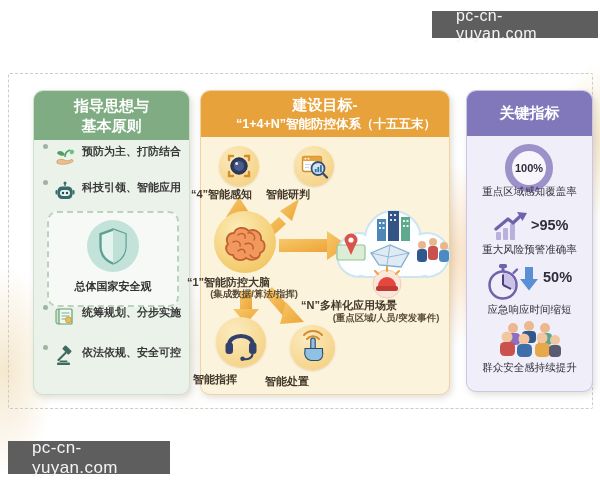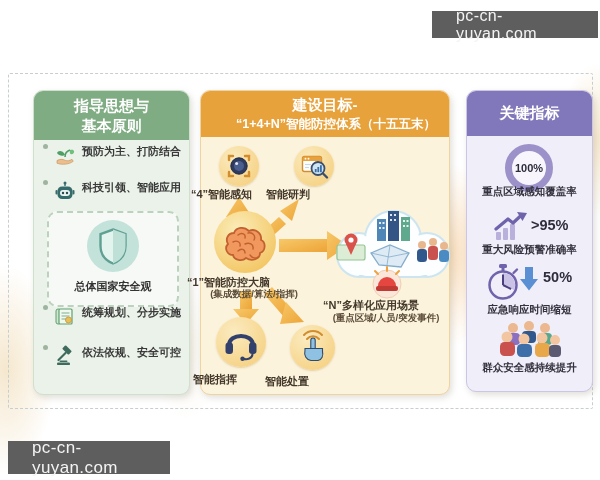--- a/index.html
+++ b/index.html
@@ -35,21 +35,21 @@
          background:radial-gradient(circle at 36% 30%,#FBEBC0,#F6D489 75%,#F1C66B);
          box-shadow:0 1px 2px rgba(180,140,60,.35);}
   .mlabel{position:absolute;font-weight:700;font-size:11px;color:#43382a;white-space:nowrap;}
   .msub{position:absolute;font-weight:700;font-size:9.5px;color:#5a4c38;text-align:center;white-space:nowrap;}
   
   .p-right{left:458px;top:90px;width:125px;height:300px;background:#F0EEF8;border:1px solid #ccc5e6;}
   .hdr-purple{background:#8177BB;font-size:15px;padding:13px 12px;}
   .donut{position:absolute;left:38px;top:53px;width:48px;height:48px;border-radius:50%;
          border:7px solid #9C92C9;background:#F8F6FC;box-sizing:border-box;
          display:flex;align-items:center;justify-content:center;font-weight:700;font-size:11px;color:#2e2d3c;}
-  .r-label{position:absolute;left:0;width:125px;text-align:center;font-weight:700;font-size:10.5px;
+  .r-label{position:absolute;left:0;width:125px;text-align:center;font-weight:400;font-size:10.5px;
            color:#33323e;white-space:nowrap;}
   .r-value{position:absolute;font-weight:700;font-size:14.5px;color:#2e2d3c;white-space:nowrap;}
   
   .wm{position:absolute;background:#5E5E5E;color:#F4F4F4;display:flex;align-items:center;
       box-sizing:border-box;padding:0 24px;letter-spacing:.4px;}
   .wm-top{left:432px;top:11px;width:166px;height:27px;font-size:16px;}
   .wm-bottom{left:8px;top:441px;width:162px;height:33px;font-size:17px;}
 </style>
 </head>
 <body>
@@ -250,21 +250,21 @@
         <circle cx="58" cy="85" r="14" fill="#FAE7DA" stroke="#F2CEB2" stroke-width="1"></circle>
         <path d="M49,87 A9,9 0 0 1 67,87 Z" fill="#E5463F"></path>
         <rect x="47" y="87" width="22" height="5" rx="2" fill="#BF3A33"></rect>
         <g stroke="#F0A03C" stroke-width="2" stroke-linecap="round">
           <line x1="58" y1="72" x2="58" y2="68"></line>
           <line x1="49" y1="75" x2="46" y2="72"></line>
           <line x1="67" y1="75" x2="70" y2="72"></line>
         </g>
       </g>
     </svg>
-    <div class="mlabel" style="left:122px;top:207px;width:150px">“N”多样化应用场景</div>
+    <div class="mlabel" style="left:100px;top:207px;width:150px">“N”多样化应用场景</div>
     <div class="msub" style="left:110px;top:221px;width:150px">(重点区域/人员/突发事件)</div>
 
     <div class="badge" style="left:15px;top:226px;width:50px;height:50px">
       <svg width="50" height="50" viewBox="0 0 50 50">
         <path d="M13,28 C13,16 37,16 37,28" stroke="#32406B" stroke-width="4" fill="none" stroke-linecap="round"></path>
         <rect x="9.5" y="25.5" width="7.5" height="11.5" rx="3.2" fill="#32406B"></rect>
         <rect x="33" y="25.5" width="7.5" height="11.5" rx="3.2" fill="#32406B"></rect>
         <path d="M36.5,37 C36.5,41.5 31,43 27.5,41.8" stroke="#32406B" stroke-width="2" fill="none"></path>
         <circle cx="26.5" cy="41.8" r="2.2" fill="#32406B"></circle>
       </svg>

